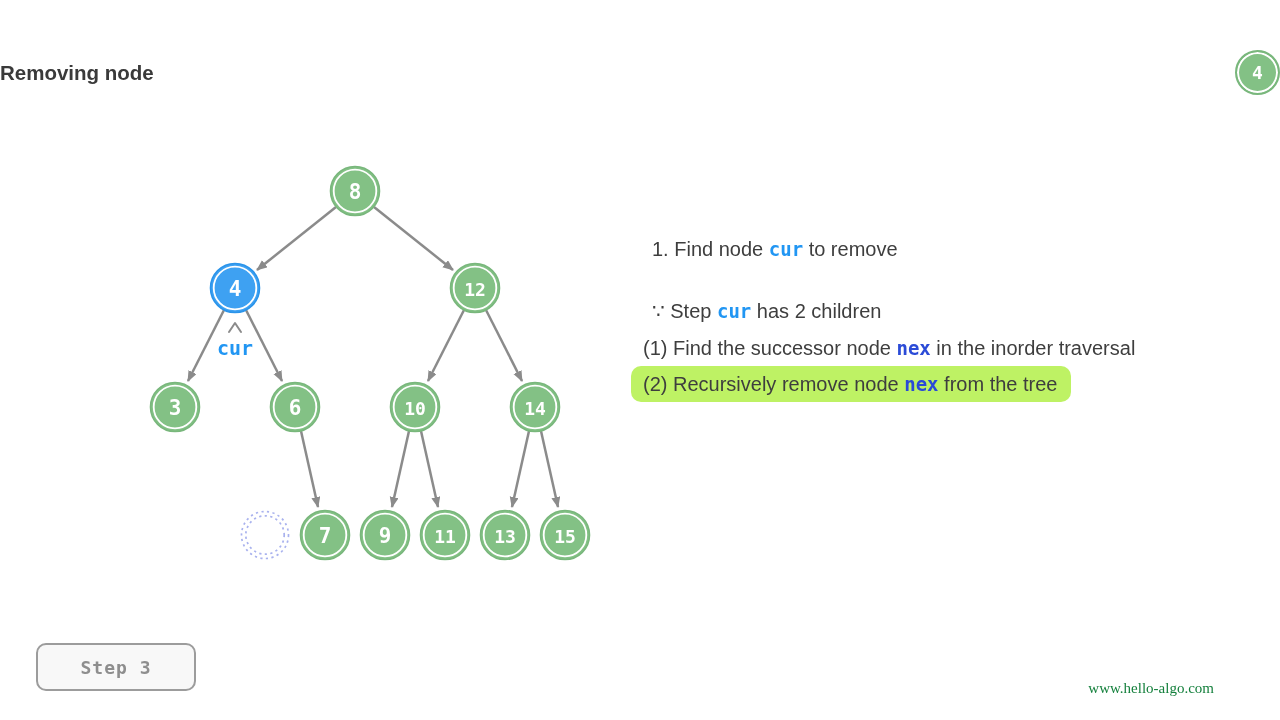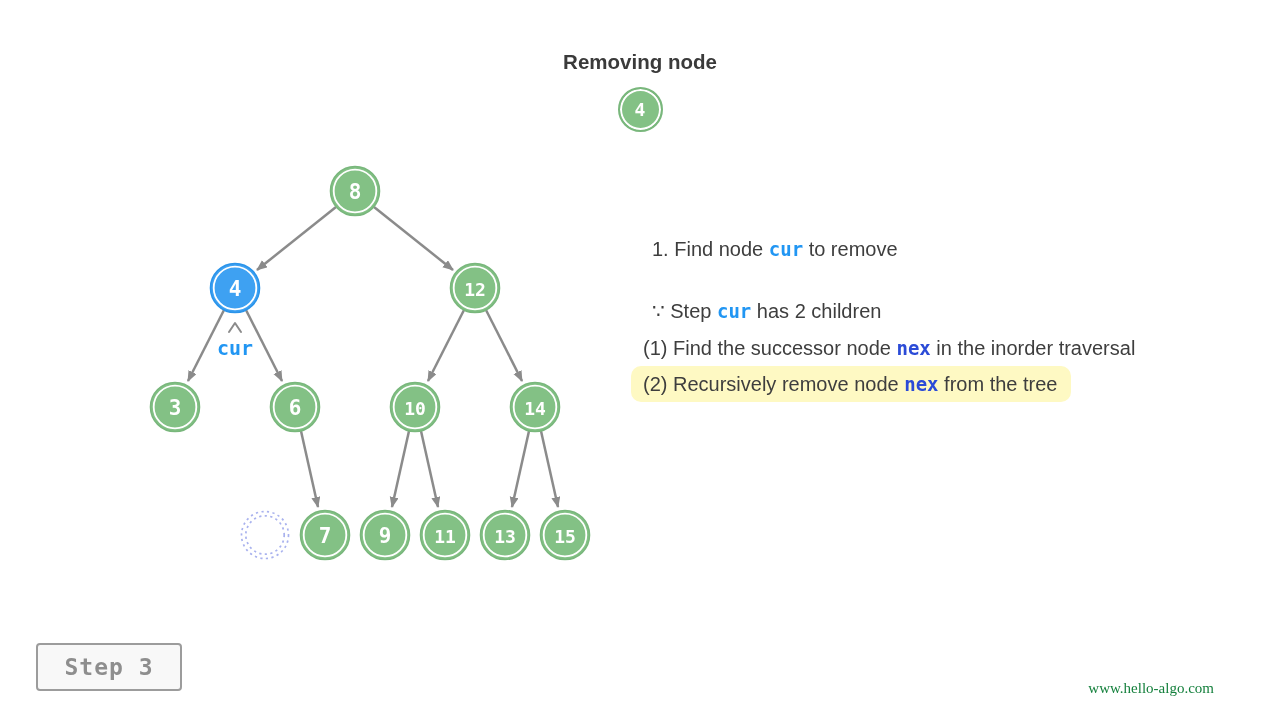--- a/index.html
+++ b/index.html
@@ -13,21 +13,20 @@
 
   
   .title-bar {
     position: absolute;
     left: 0; top: 50px;
     width: 100%;
     display: flex;
     align-items: center;
     justify-content: space-between;
     gap: 13px;
-    flex-direction: column;
   }
   .title-text {
     font-size: 20.5px;
     font-weight: bold;
     color: #3a3a3a;
   }
   .title-node {
     width: 45px; height: 45px;
     border-radius: 50%;
     background: #83c185;
@@ -108,41 +107,41 @@
     font-size: 19px;
   }
   .kw-nex {
     color: #2b4bd7;
     font-weight: bold;
     font-family: "DejaVu Sans Mono", monospace;
     font-size: 19px;
   }
   .highlight-pill {
     display: inline-block;
-    background: #fef9c3;
+    background: #bef264;
     border-radius: 10px;
     padding: 5px 14px 5px 12px;
     margin-left: -12px;
     margin-top: 5px;
   }
 
   
   .step-badge {
     position: absolute;
     left: 36px; top: 643px;
-    width: 146px; height: 48px;
+    width: 160px; height: 48px;
     border: 2px solid #9c9c9c;
-    border-radius: 4px;
+    border-radius: 10px;
     background: #f8f8f8;
     display: flex;
     align-items: center;
     justify-content: center;
     font-family: "DejaVu Sans Mono", monospace;
     font-weight: bold;
-    font-size: 23px;
+    font-size: 18px;
     color: #8e8e8e;
     letter-spacing: 1px;
   }
 
   
   .watermark {
     position: absolute;
     right: 66px; bottom: 23px;
     font-family: Liberation Serif, serif;
     font-size: 15px;

